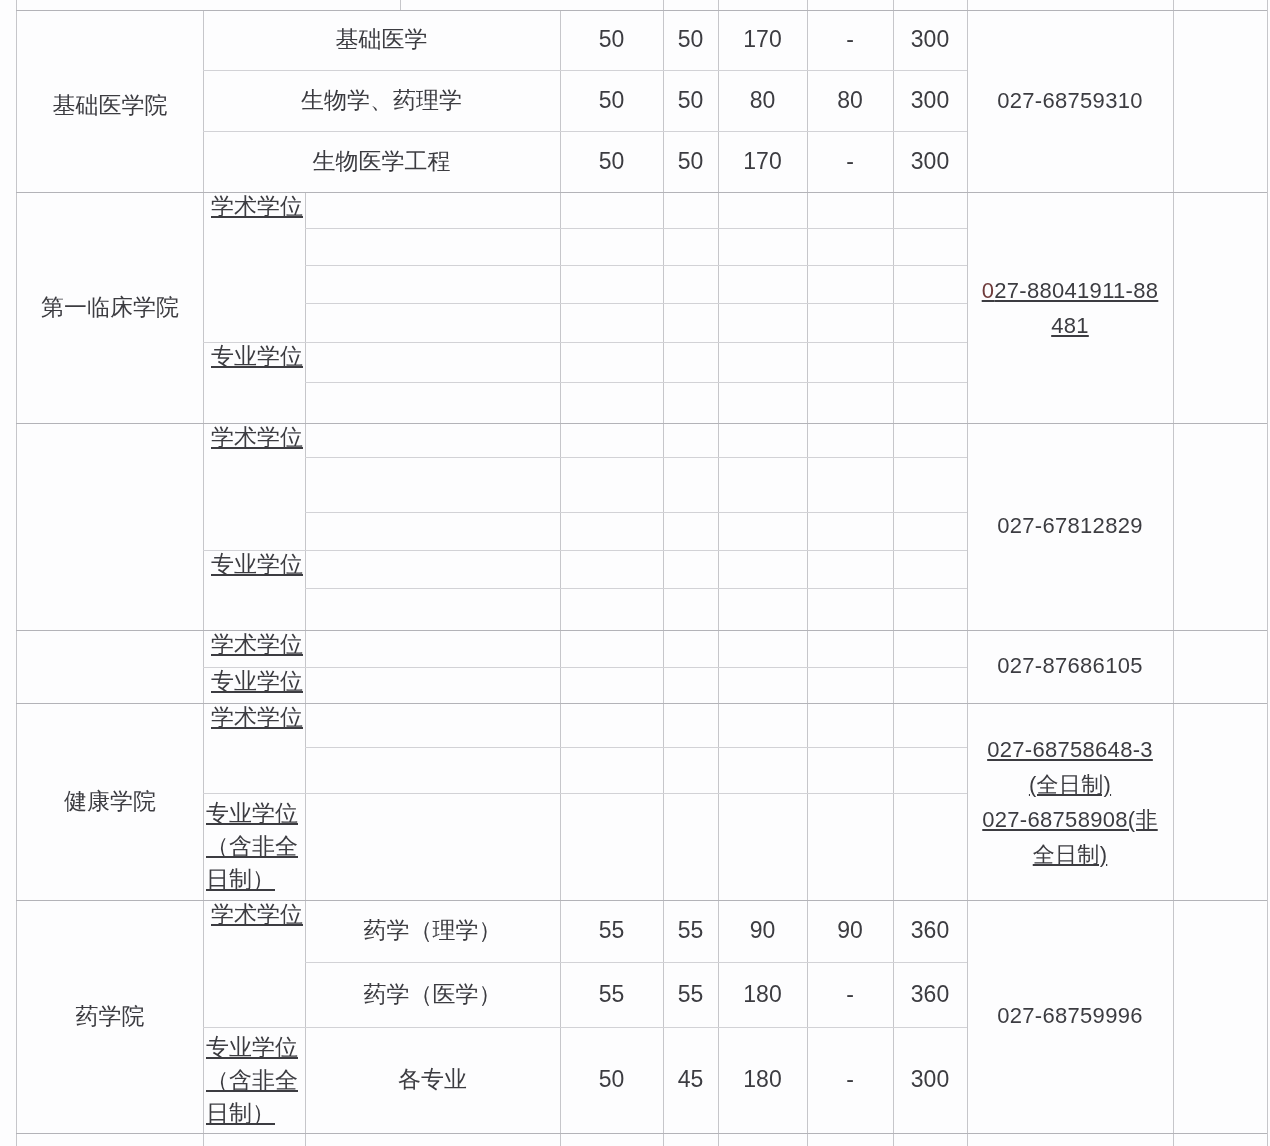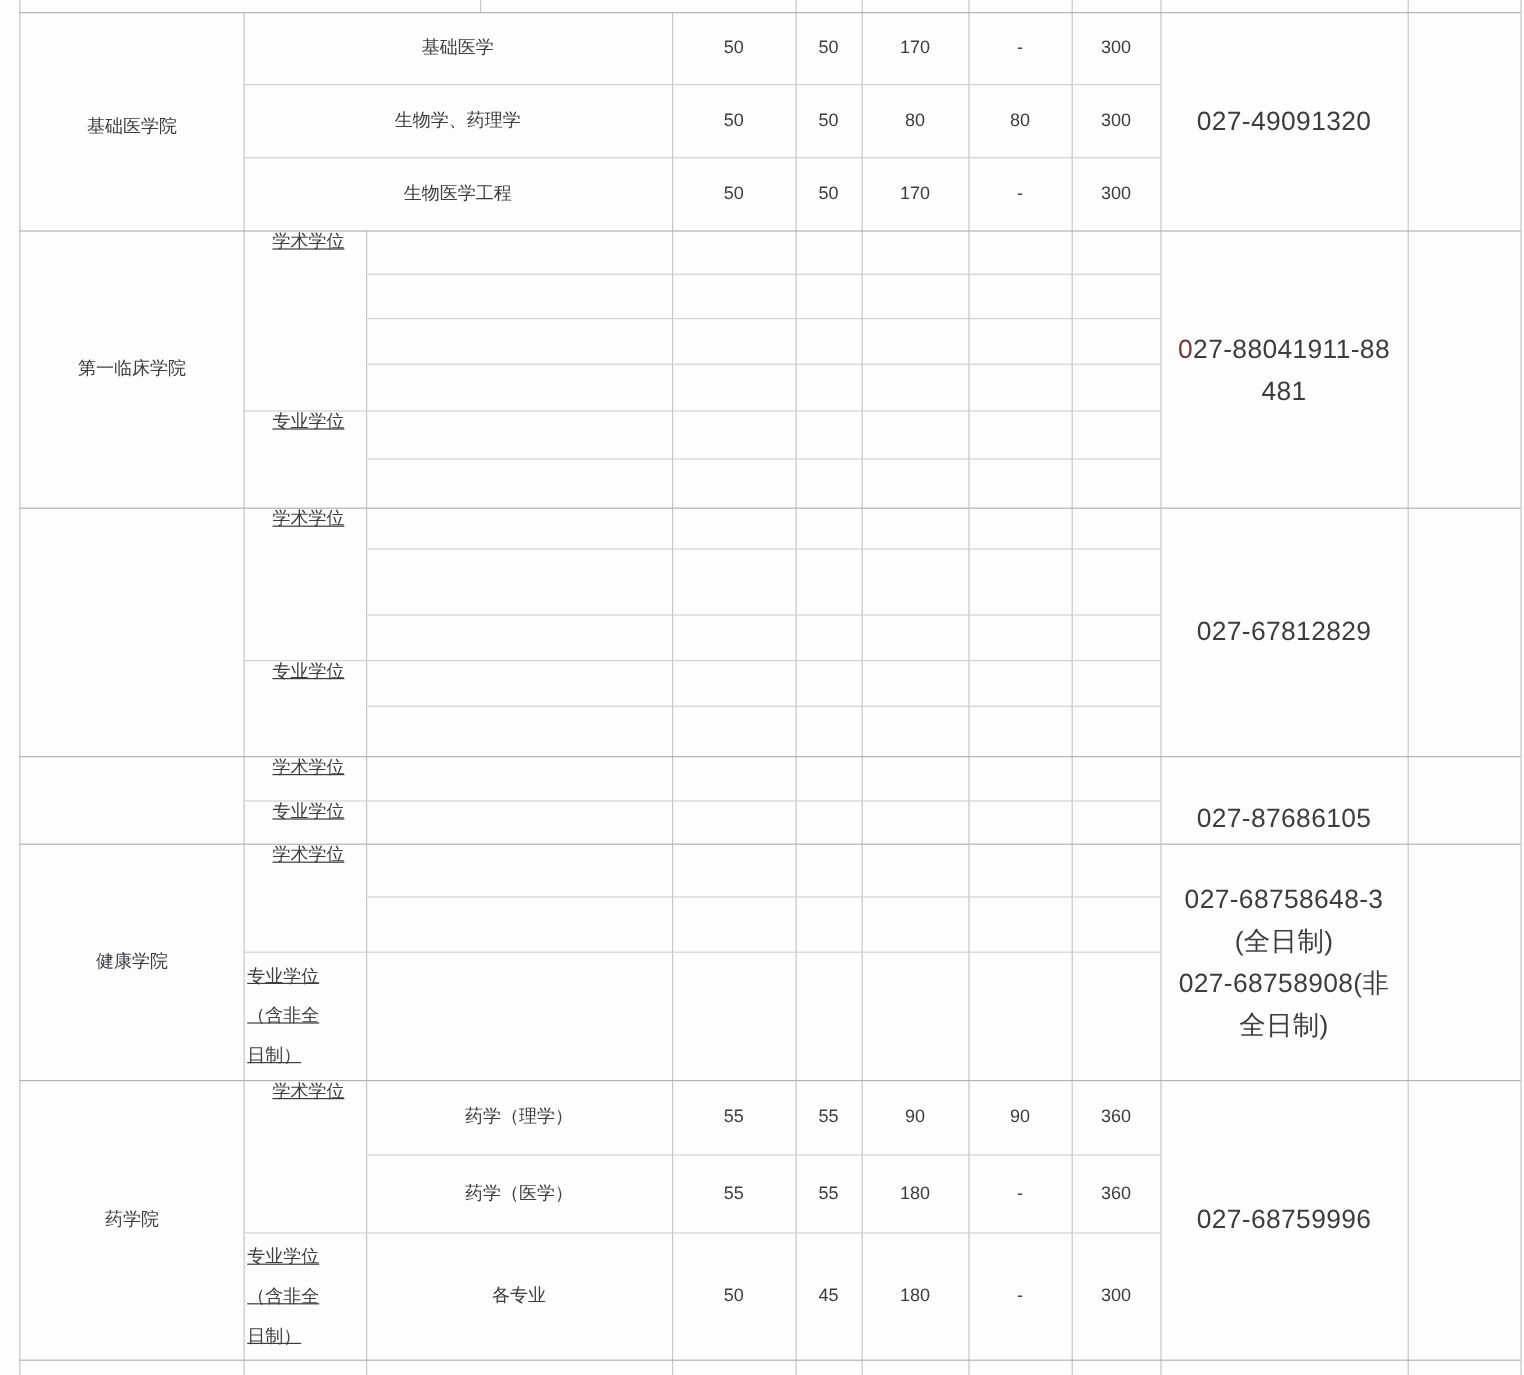--- a/index.html
+++ b/index.html
@@ -10,27 +10,27 @@
     font-family:"Liberation Sans","DejaVu Sans",sans-serif;
     color:#3c3c41;
     overflow:hidden;
   }
   .vl{position:absolute;width:1px;background:#c6c6ca;}
   .hl{position:absolute;height:1px;background:#d2d2d6;}
   .hl.dark{background:#b3b3b8;}
   .c{
     position:absolute;
     display:flex;align-items:center;justify-content:center;
-    font-size:15px;line-height:1.3;
+    font-size:23px;line-height:1.3;
     white-space:nowrap;
   }
   .col{flex-direction:column;}
   .leftal{align-items:flex-start;justify-content:center;padding-left:3px;text-decoration:underline;}
   .phone{font-size:22px;letter-spacing:0.3px;}
-  .ph-lines{line-height:35px;text-align:right;}
+  .ph-lines{line-height:35px;text-align:right;text-decoration:underline;}
   .deg-lines{line-height:33px;}
   .lead0{color:#6e3a3a;}
 </style>
 </head>
 <body>
 
 <div id="stage">
 
   <div class="vl" style="left:16px;top:0;height:1146px"></div>
   <div class="vl" style="left:400px;top:0;height:10px"></div>
@@ -81,37 +81,37 @@
   <div class="c" style="left:663px;top:70px;width:55px;height:61px">50</div>
   <div class="c" style="left:718px;top:70px;width:89px;height:61px">80</div>
   <div class="c" style="left:807px;top:70px;width:86px;height:61px">80</div>
   <div class="c" style="left:893px;top:70px;width:74px;height:61px">300</div>
   <div class="c" style="left:203px;top:131px;width:357px;height:61px">生物医学工程</div>
   <div class="c" style="left:560px;top:131px;width:103px;height:61px">50</div>
   <div class="c" style="left:663px;top:131px;width:55px;height:61px">50</div>
   <div class="c" style="left:718px;top:131px;width:89px;height:61px">170</div>
   <div class="c" style="left:807px;top:131px;width:86px;height:61px">-</div>
   <div class="c" style="left:893px;top:131px;width:74px;height:61px">300</div>
-  <div class="c phone" style="left:967px;top:10px;width:206px;height:182px">027-49091320</div>
+  <div class="c phone" style="left:967px;top:10px;width:206px;height:182px">027-68759310</div>
 
   <div class="c" style="left:17px;top:192px;width:186px;height:231px">第一临床学院</div>
   <div class="c leftal" style="left:203px;top:192px;width:102px;height:150px">学术学位</div>
   <div class="c leftal" style="left:203px;top:342px;width:102px;height:81px">专业学位</div>
   <div class="c col phone ph-lines" style="left:967px;top:192px;width:206px;height:231px">
     <div><span class="lead0">0</span><span>27-88041911-88</span></div>
     <div>481</div>
   </div>
 
   <div class="c leftal" style="left:203px;top:423px;width:102px;height:127px">学术学位</div>
   <div class="c leftal" style="left:203px;top:550px;width:102px;height:80px">专业学位</div>
   <div class="c phone" style="left:967px;top:423px;width:206px;height:207px">027-67812829</div>
 
   <div class="c leftal" style="left:203px;top:630px;width:102px;height:37px">学术学位</div>
   <div class="c leftal" style="left:203px;top:667px;width:102px;height:36px">专业学位</div>
-  <div class="c phone" style="left:967px;top:646px;width:206px;height:73px">027-87686105</div>
+  <div class="c phone" style="left:967px;top:630px;width:206px;height:73px">027-87686105</div>
 
   <div class="c" style="left:17px;top:703px;width:186px;height:197px">健康学院</div>
   <div class="c leftal" style="left:203px;top:703px;width:102px;height:90px">学术学位</div>
   <div class="c col leftal deg-lines" style="left:203px;top:793px;width:102px;height:107px">
     <div>专业学位</div>
     <div>（含非全</div>
     <div>日制）</div>
   </div>
   <div class="c col phone ph-lines" style="left:967px;top:703px;width:206px;height:197px">
     <div>027-68758648-3</div>

